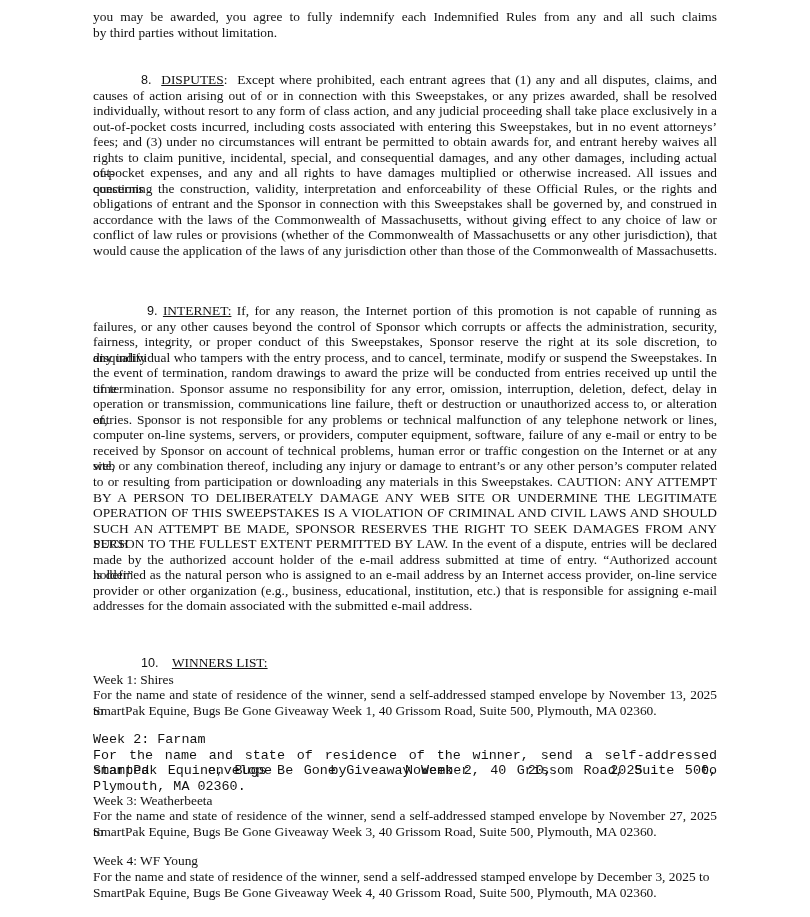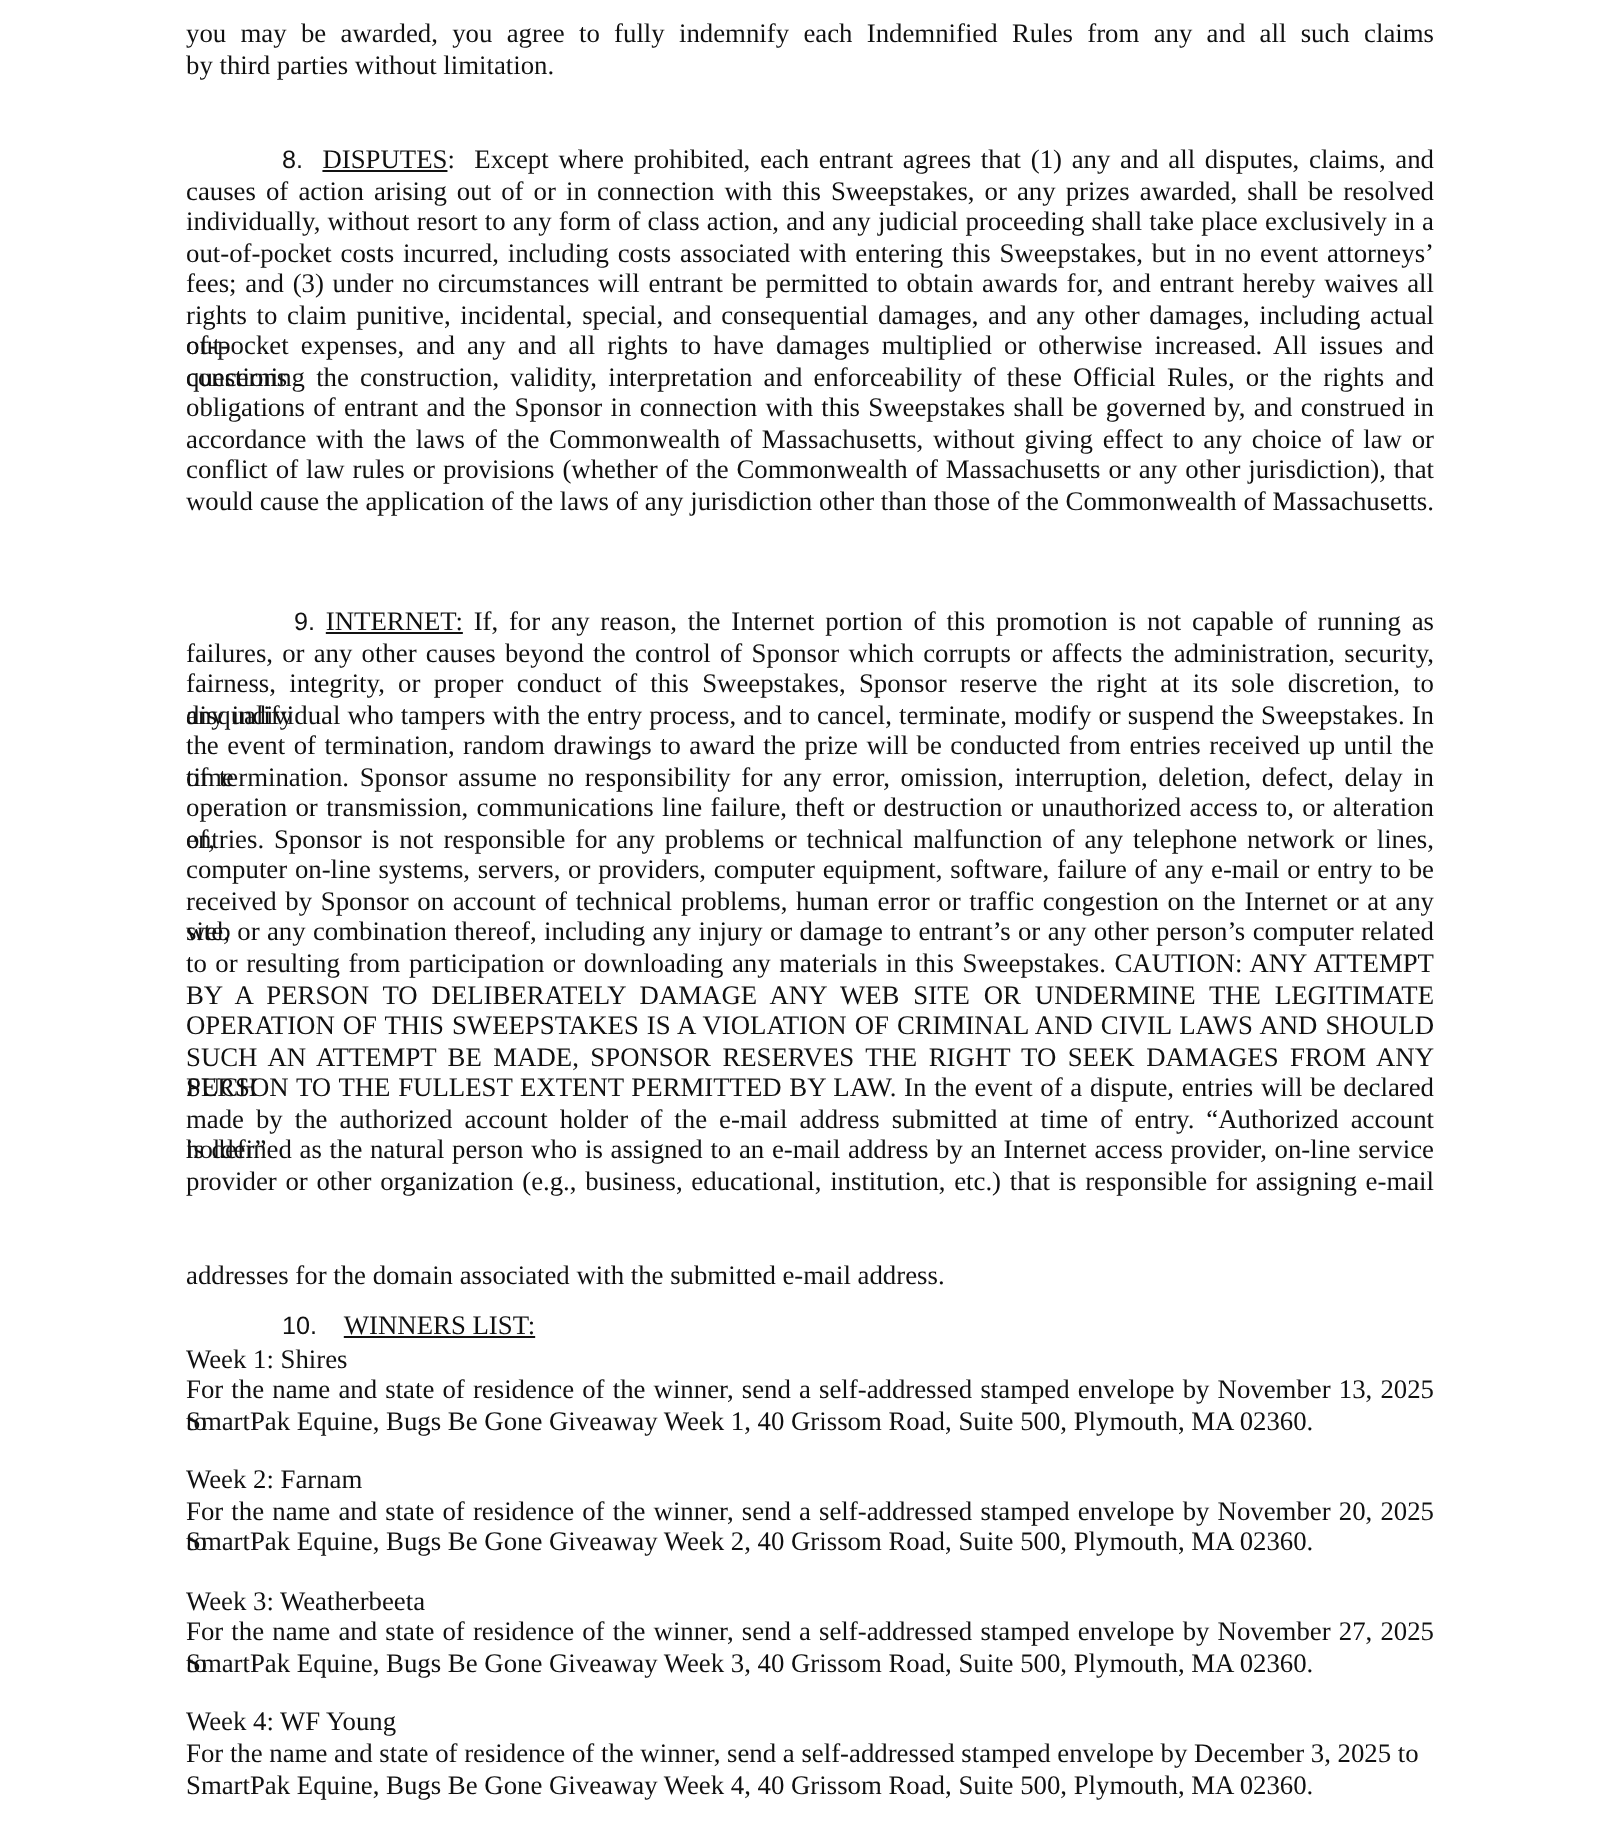--- a/index.html
+++ b/index.html
@@ -53,33 +53,33 @@
     <span class="line" style="white-space: normal;">received by Sponsor on account of technical problems, human error or traffic congestion on the Internet or at any web</span>
     <span class="line" style="white-space: normal;">site, or any combination thereof, including any injury or damage to entrant’s or any other person’s computer related</span>
     <span class="line" style="white-space: normal;">to or resulting from participation or downloading any materials in this Sweepstakes. CAUTION: ANY ATTEMPT</span>
     <span class="line" style="white-space: normal;">BY A PERSON TO DELIBERATELY DAMAGE ANY WEB SITE OR UNDERMINE THE LEGITIMATE</span>
     <span class="line" style="white-space: normal;">OPERATION OF THIS SWEEPSTAKES IS A VIOLATION OF CRIMINAL AND CIVIL LAWS AND SHOULD</span>
     <span class="line" style="white-space: normal;">SUCH AN ATTEMPT BE MADE, SPONSOR RESERVES THE RIGHT TO SEEK DAMAGES FROM ANY SUCH</span>
     <span class="line" style="white-space: normal;">PERSON TO THE FULLEST EXTENT PERMITTED BY LAW. In the event of a dispute, entries will be declared</span>
     <span class="line" style="white-space: normal;">made by the authorized account holder of the e-mail address submitted at time of entry.  “Authorized account holder”</span>
     <span class="line" style="white-space: normal;">is defined as the natural person who is assigned to an e-mail address by an Internet access provider, on-line service</span>
     <span class="line" style="white-space: normal;">provider or other organization (e.g., business, educational, institution, etc.) that is responsible for assigning e-mail</span>
-    <span class="line last" style="white-space: normal; margin-top: 32px;">addresses for the domain associated with the submitted e-mail address.</span>
+    <span class="line last" style="white-space: normal;">addresses for the domain associated with the submitted e-mail address.</span>
   </div>
 
   <div class="section" style="top:655px;">
     <span class="week-title"><span class="indent" style="width:48px;"></span><span class="num">10.</span>&nbsp;&nbsp;&nbsp;&nbsp;<span class="heading-u">WINNERS LIST:</span></span>
 
     <div>
       <span class="week-title">Week 1: Shires</span>
       <span class="line" style="white-space: normal;">For the name and state of residence of the winner, send a self-addressed stamped envelope by November 13, 2025 to</span>
       <span class="line last" style="white-space: normal;">SmartPak Equine, Bugs Be Gone Giveaway Week 1, 40 Grissom Road, Suite 500, Plymouth, MA 02360.</span>
     </div>
 
-    <div style="margin-top:14px;">
+    <div style="margin-top:14px;font-family:Liberation Mono, monospace;">
       <span class="week-title">Week 2: Farnam</span>
       <span class="line" style="white-space: normal;">For the name and state of residence of the winner, send a self-addressed stamped envelope by November 20, 2025 to</span>
       <span class="line last" style="white-space: normal;">SmartPak Equine, Bugs Be Gone Giveaway Week 2, 40 Grissom Road, Suite 500, Plymouth, MA 02360.</span>
     </div>
 
     <div style="margin-top:14px;">
       <span class="week-title">Week 3: Weatherbeeta</span>
       <span class="line" style="white-space: normal;">For the name and state of residence of the winner, send a self-addressed stamped envelope by November 27, 2025 to</span>
       <span class="line last" style="white-space: normal;">SmartPak Equine, Bugs Be Gone Giveaway Week 3, 40 Grissom Road, Suite 500, Plymouth, MA 02360.</span>
     </div>

